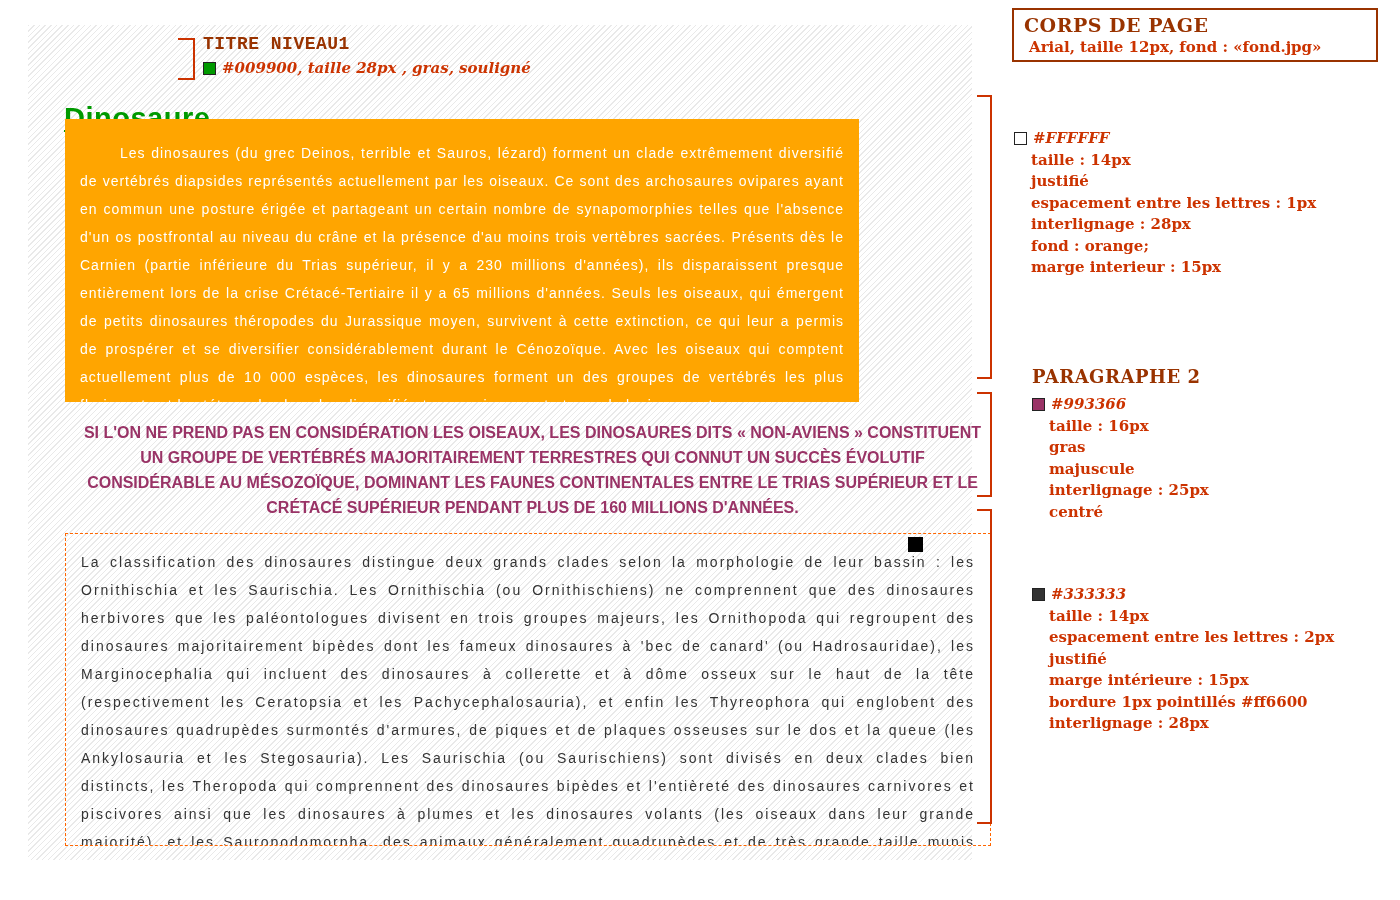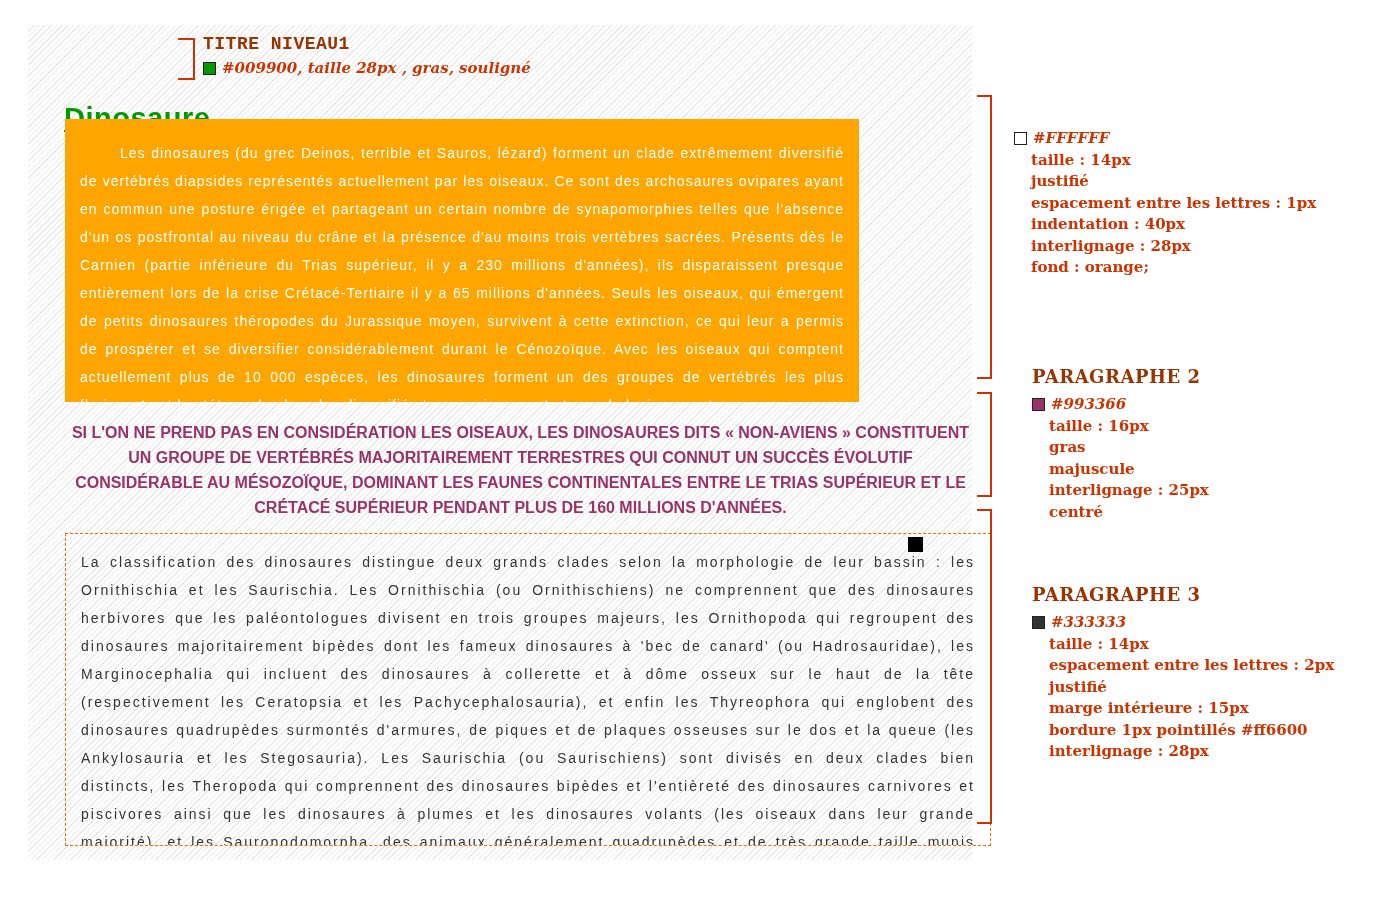--- a/index.html
+++ b/index.html
@@ -41,21 +41,21 @@
   }
   
   .p1-box{
     position:absolute;left:37px;top:94px;width:794px;height:283px;box-sizing:border-box;
     background:var(--orange-bg);color:var(--p1-text);
     padding:20px 15px;font-size:14px;line-height:28px;
     letter-spacing:1px;text-align:justify;text-indent:40px;overflow:hidden;
   }
   
   .p2-box{
-    position:absolute;left:40px;top:395px;width:905px;
+    position:absolute;left:52px;top:395px;width:905px;
     color:var(--p2-text);font-size:16px;font-weight:bold;line-height:25px;
     text-align:center;text-transform:uppercase;
   }
   
   .p3-box{
     position:absolute;left:37px;top:508px;width:926px;height:313px;box-sizing:border-box;
     border:1px dashed var(--p3-border);
     color:var(--p3-text);padding:14px 15px;font-size:14px;line-height:28px;
     letter-spacing:2px;text-align:justify;overflow:hidden;
   }
@@ -111,49 +111,52 @@
   <div class="bracket bracket-p3"></div>
 
   <div class="title-ann">
     <div class="heading">TITRE NIVEAU1</div>
     <div class="swatch-row">
       <span class="swatch" style="background-color: rgb(0, 153, 0);"></span>
       <span>#009900, taille 28px , gras, souligné</span>
     </div>
   </div>
 
+  <div class="corps-box">
+    <div class="corps-title">CORPS DE PAGE</div>
+    <div class="corps-subtitle">Arial, taille 12px, fond : «fond.jpg»</div>
+  </div>
 
   <div class="ann-block ann-p1">
     <div class="swatch-row">
       <span class="swatch" style="background-color: rgb(255, 255, 255);"></span>
       <span>#FFFFFF</span>
     </div>
     <div class="ann-item">taille : 14px</div>
     <div class="ann-item">justifié</div>
     <div class="ann-item">espacement entre les lettres : 1px</div>
-    <div class="ann-item">indentation : 40px</div>
     <div class="ann-item">interlignage : 28px</div>
     <div class="ann-item">fond : orange;</div>
+    <div class="ann-item">marge interieur : 15px</div>
   </div>
 
   <div class="ann-block ann-p2">
     <div class="ann-title">PARAGRAPHE 2</div>
     <div class="swatch-row">
       <span class="swatch" style="background-color: rgb(153, 51, 102);"></span>
       <span>#993366</span>
     </div>
     <div class="ann-item">taille : 16px</div>
     <div class="ann-item">gras</div>
     <div class="ann-item">majuscule</div>
     <div class="ann-item">interlignage : 25px</div>
     <div class="ann-item">centré</div>
   </div>
 
   <div class="ann-block ann-p3">
-    <div class="ann-title">PARAGRAPHE 3</div>
     <div class="swatch-row">
       <span class="swatch" style="background-color: rgb(51, 51, 51);"></span>
       <span>#333333</span>
     </div>
     <div class="ann-item">taille : 14px</div>
     <div class="ann-item">espacement entre les lettres : 2px</div>
     <div class="ann-item">justifié</div>
     <div class="ann-item">marge intérieure : 15px</div>
     <div class="ann-item">bordure 1px pointillés #ff6600</div>
     <div class="ann-item">interlignage : 28px</div>

